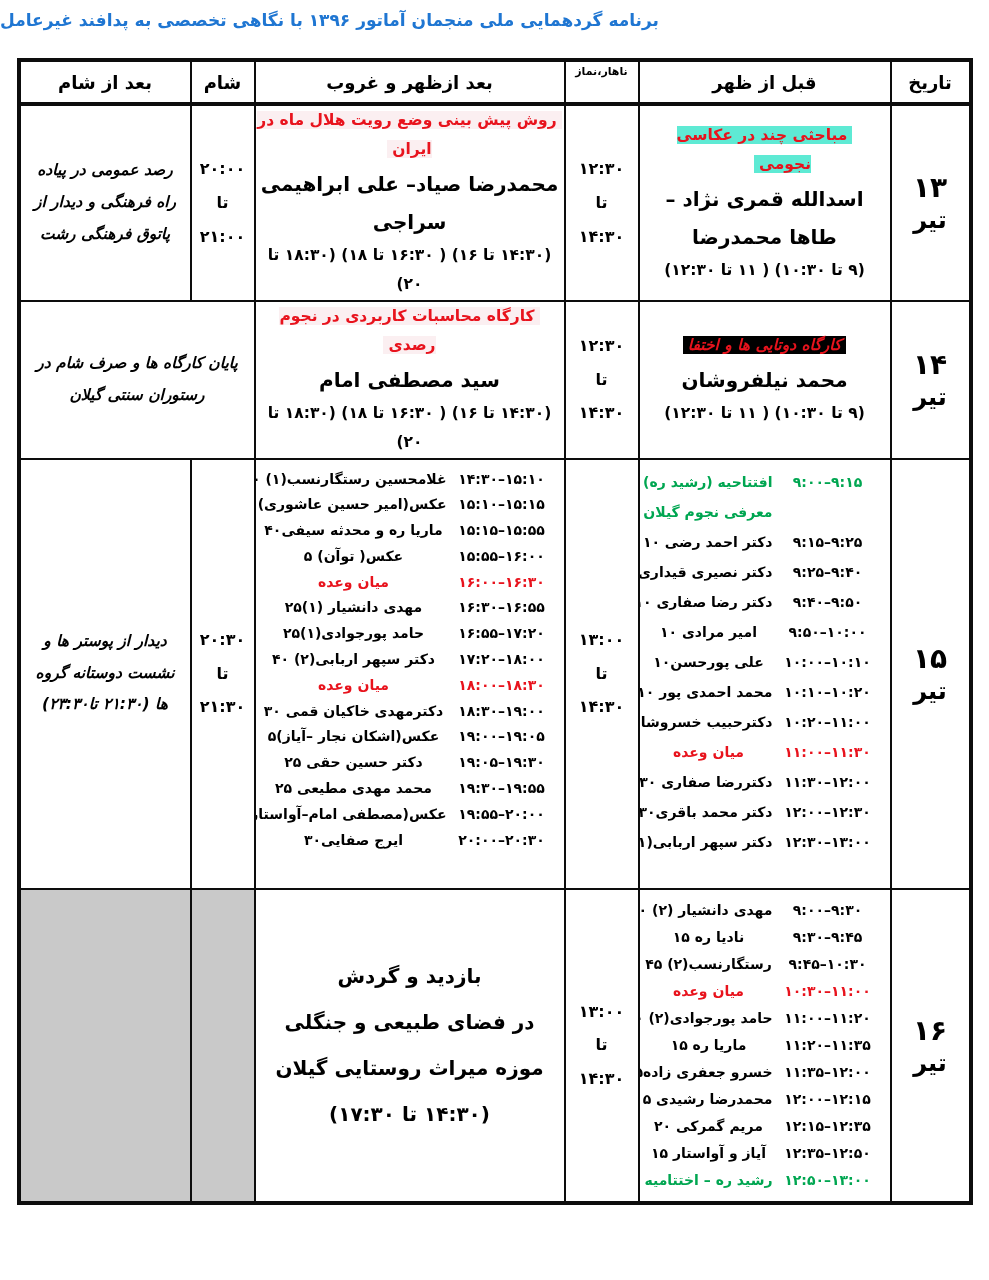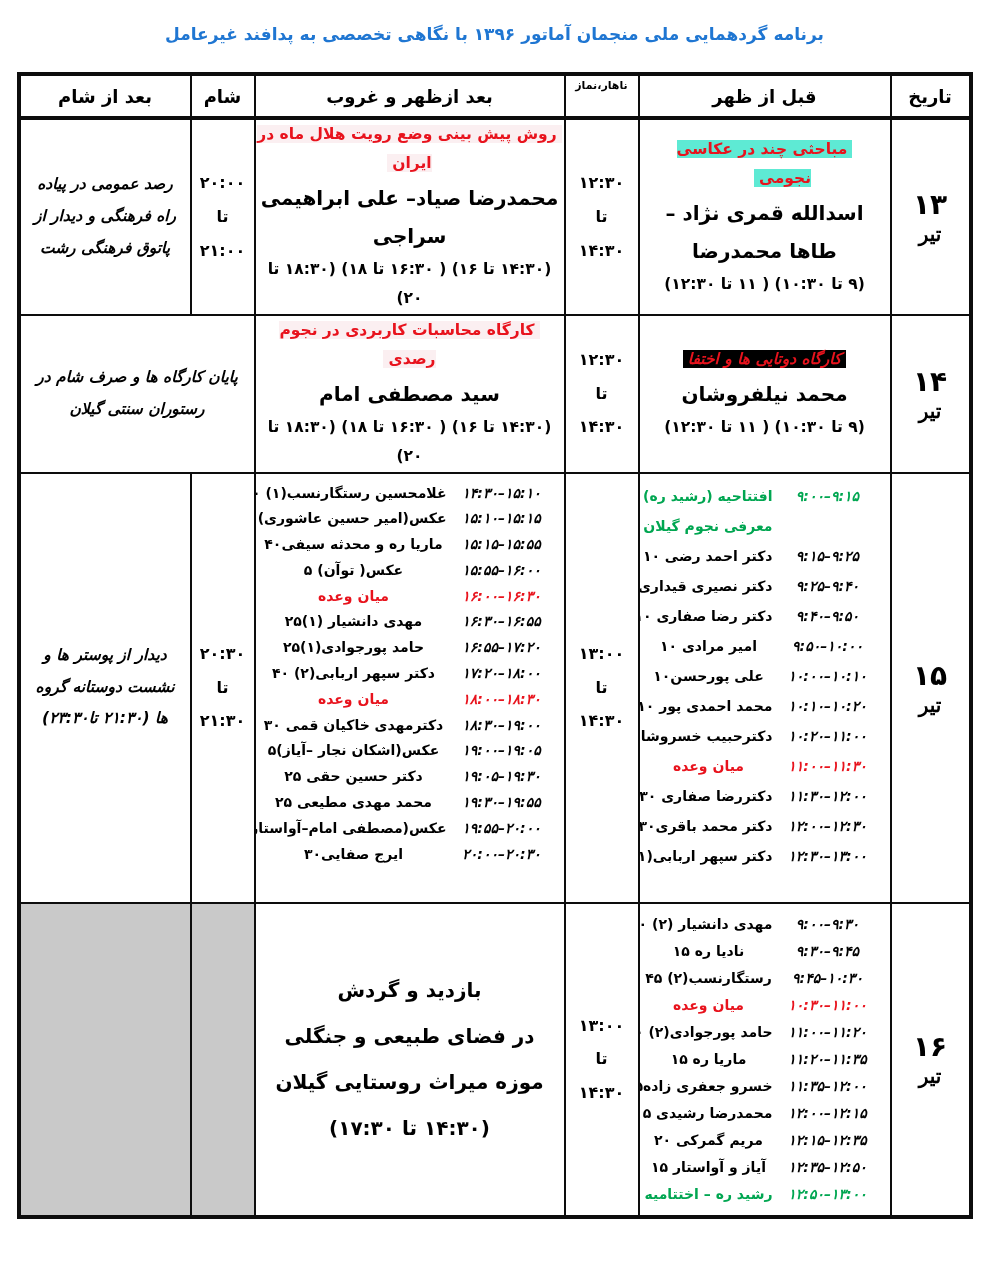--- a/index.html
+++ b/index.html
@@ -14,23 +14,23 @@
   body{
     height:1280px;
     overflow:hidden;
     font-family:"DejaVu Sans", sans-serif;
     font-weight:bold;
     color:#000;
     direction:rtl;
   }
   .page-title{
     color:var(--blue);
-    text-align:center;
+    text-align:left;
     font-size:17px;
-    margin-top:24px;
+    margin-top:10px;
     margin-bottom:28px;
     letter-spacing:0;
   }
   table.schedule{
     width:952px;
     margin:0 auto;
     border-collapse:collapse;
     table-layout:fixed;
     border:4px solid var(--line);
   }
@@ -52,40 +52,39 @@
   }
   
   col.c-date{width:80px;}
   col.c-morning{width:252px;}
   col.c-lunch{width:74px;}
   col.c-afternoon{width:310px;}
   col.c-dinner{width:64px;}
   col.c-after{width:172px;}
 
   td.date-cell{font-size:28px;line-height:1.25;}
-  td.date-cell .month{font-size:20px;font-family:Liberation Serif, serif;}
+  td.date-cell .month{font-size:24px;}
 
   .talk-title{font-size:15.5px;line-height:1.9;color:var(--red);}
   .talk-title .hl{padding:0 5px;}
   .hl-pink{background:#5eead4;margin-left:36px;}
   .hl-blue{background:#000000;font-style:italic;}
   .hl-rose{background:#fbeff1;}
   .talk-speakers{font-size:20px;line-height:1.9;}
   .talk-times{font-size:15.5px;line-height:1.9;}
 
   .tri{font-size:16px;line-height:2.1;}
   .freetext{font-size:15.5px;line-height:2.05;padding:0 8px;font-style:italic;}
 
   td.list-cell{vertical-align:top;padding:7px 7px 0 5px;}
   .entry{display:flex;align-items:baseline;}
   .entry .t{
     flex:0 0 110px;
     direction:ltr;
     white-space:nowrap;
-    font-style:italic;
   }
   .entry .n{flex:1;text-align:center;white-space:nowrap;}
   td.list-cell.row3-m .entry{font-size:14px;line-height:30px;}
   td.list-cell.row3-a .entry{font-size:14px;line-height:25.8px;}
   td.list-cell.row4-m .entry{font-size:14px;line-height:27px;}
   .red{color:var(--red);}
   .green{color:var(--green);}
   td.gray{background:var(--gray);}
   .tour{font-size:20px;line-height:2.3;}
 </style>

